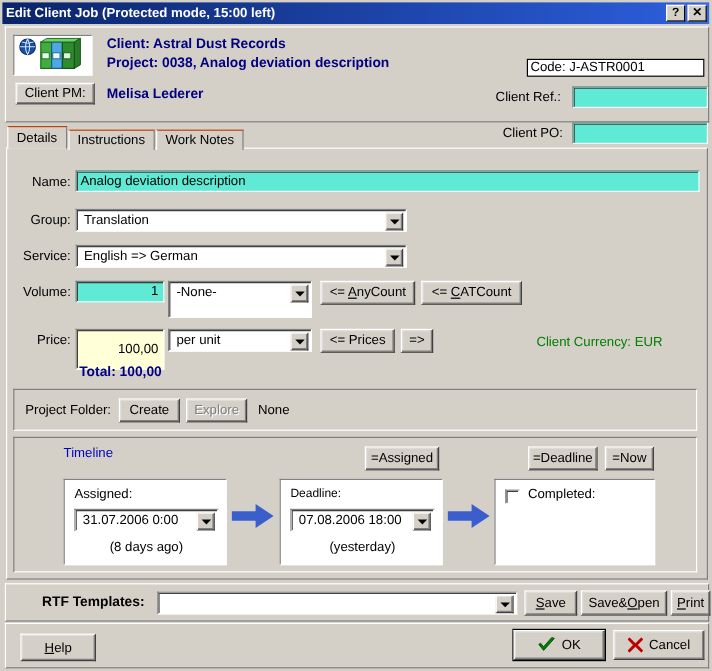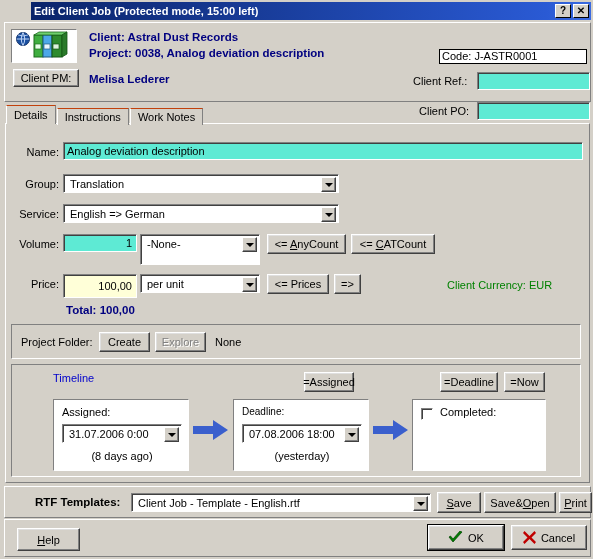--- a/index.html
+++ b/index.html
@@ -5,21 +5,21 @@
   html,body{margin:0;padding:0;}
   body{
     width:593px;height:559px;overflow:hidden;
     background:#d4d0c8;
     font-family:"Liberation Sans", sans-serif;
     font-size:11px;
     color:#000;
     -webkit-font-smoothing:none;
   }
   .win{position:relative;width:593px;height:559px;box-sizing:border-box;
-       border:2px solid #d4d0c8;background:#d4d0c8;padding-left:29px;}
+       border:2px solid #d4d0c8;background:#d4d0c8;}
   
   .titlebar{
     height:18px;background:linear-gradient(to right,#0a246a,#2a5ad4 92%,#3a6ae0);
     display:flex;align-items:center;padding:0 2px 0 3px;
   }
   .titlebar .ttl{color:#fff;font-weight:bold;font-size:11px;flex:1;white-space:nowrap;letter-spacing:0px;}
   .tbtn{
     width:16px;height:14px;background:#d4d0c8;margin-left:2px;
     border-top:1px solid #fff;border-left:1px solid #fff;
     border-right:1px solid #000;border-bottom:1px solid #000;
@@ -188,21 +188,21 @@
         </div>
     </div>
     <div class="btn" style="position:absolute;left:261px;top:110px;width:79px;height:20px;">
       <span>&lt;= <u>A</u>nyCount</span>
     </div>
     <div class="btn" style="position:absolute;left:345px;top:110px;width:84px;height:20px;">
       <span>&lt;= <u>C</u>ATCount</span>
     </div>
 
     <div class="lbl" style="position:absolute;left:12px;top:154px;width:41px;">Price:</div>
-    <div class="sunken tinput" style="position:absolute;left:57px;top:150px;width:74px;height:24px;background:#ffffd8;justify-content:flex-end;padding-right:4px;">100,00</div>
+    <div class="sunken tinput" style="position:absolute;left:57px;top:150px;width:74px;height:34px;background:#ffffd8;justify-content:flex-end;padding-right:4px;">100,00</div>
     <div class="sunken combo" style="position:absolute;left:134px;top:150px;width:120px;height:19px;">
       <div class="tinput" style="position:absolute;left:3px;top:2px;right:19px;height:14px;">per unit</div>
       <div class="arrow">
           <i></i>
         </div>
     </div>
     <div class="btn" style="position:absolute;left:261px;top:150px;width:62px;height:20px;">&lt;= Prices</div>
     <div class="btn" style="position:absolute;left:328px;top:150px;width:27px;height:20px;">=&gt;</div>
     <div style="position:absolute;left:441px;top:155px;color:#008000;font-size:11px;">Client Currency: EUR</div>
 
@@ -212,21 +212,21 @@
   <div class="pfbox groove">
     <div style="position:absolute;left:9px;top:11px;font-size:11px;">Project Folder:</div>
     <div class="btn" style="position:absolute;left:87px;top:7px;width:51px;height:20px;">Create</div>
     <div class="btn disabled" style="position:absolute;left:143px;top:7px;width:51px;height:20px;">Explore</div>
     <div style="position:absolute;left:203px;top:11px;font-size:11px;">None</div>
   </div>
 
   <div class="tlbox groove"></div>
   <div class="tl-title">Timeline</div>
 
-  <div class="btn" style="position:absolute;left:302px;top:370px;width:50px;height:20px;">=Assigned</div>
+  <div class="btn" style="position:absolute;left:302px;top:370px;width:62px;height:20px;">=Assigned</div>
   <div class="btn" style="position:absolute;left:438px;top:370px;width:58px;height:20px;">=Deadline</div>
   <div class="btn" style="position:absolute;left:502px;top:370px;width:41px;height:20px;">=Now</div>
 
   <div class="tlcard" style="left:51px;top:397px;width:136px;height:72px;">
     <div style="position:absolute;left:8px;top:6px;font-size:11px;">Assigned:</div>
     <div class="sunken combo" style="position:absolute;left:8px;top:24px;width:120px;height:19px;">
       <div class="tinput" style="position:absolute;left:3px;top:2px;right:19px;height:14px;">31.07.2006 0:00</div>
       <div class="arrow">
           <i></i>
         </div>
@@ -258,21 +258,20 @@
   </div>
 
   <div class="tlcard" style="left:410px;top:397px;width:134px;height:72px;">
     <div class="chk" style="position:absolute;left:8px;top:8px;"></div>
     <div style="position:absolute;left:27px;top:6px;font-size:11px;">Completed:</div>
   </div>
 
   <div class="rtfbar panel">
     <div style="position:absolute;left:30px;top:9px;font-size:11.5px;font-weight:bold;">RTF Templates:</div>
     <div class="sunken combo" style="position:absolute;left:126px;top:6px;width:300px;height:19px;">
-      <div class="tinput" style="position:absolute;left:3px;top:2px;right:19px;height:14px;">Client Job - Template - English.rtf</div>
       <div class="arrow">
           <i></i>
         </div>
     </div>
     <div class="btn" style="position:absolute;left:432px;top:5px;width:44px;height:21px;">
       <span><u>S</u>ave</span>
     </div>
     <div class="btn" style="position:absolute;left:479px;top:5px;width:72px;height:21px;">
       <span>Save&amp;<u>O</u>pen</span>
     </div>

